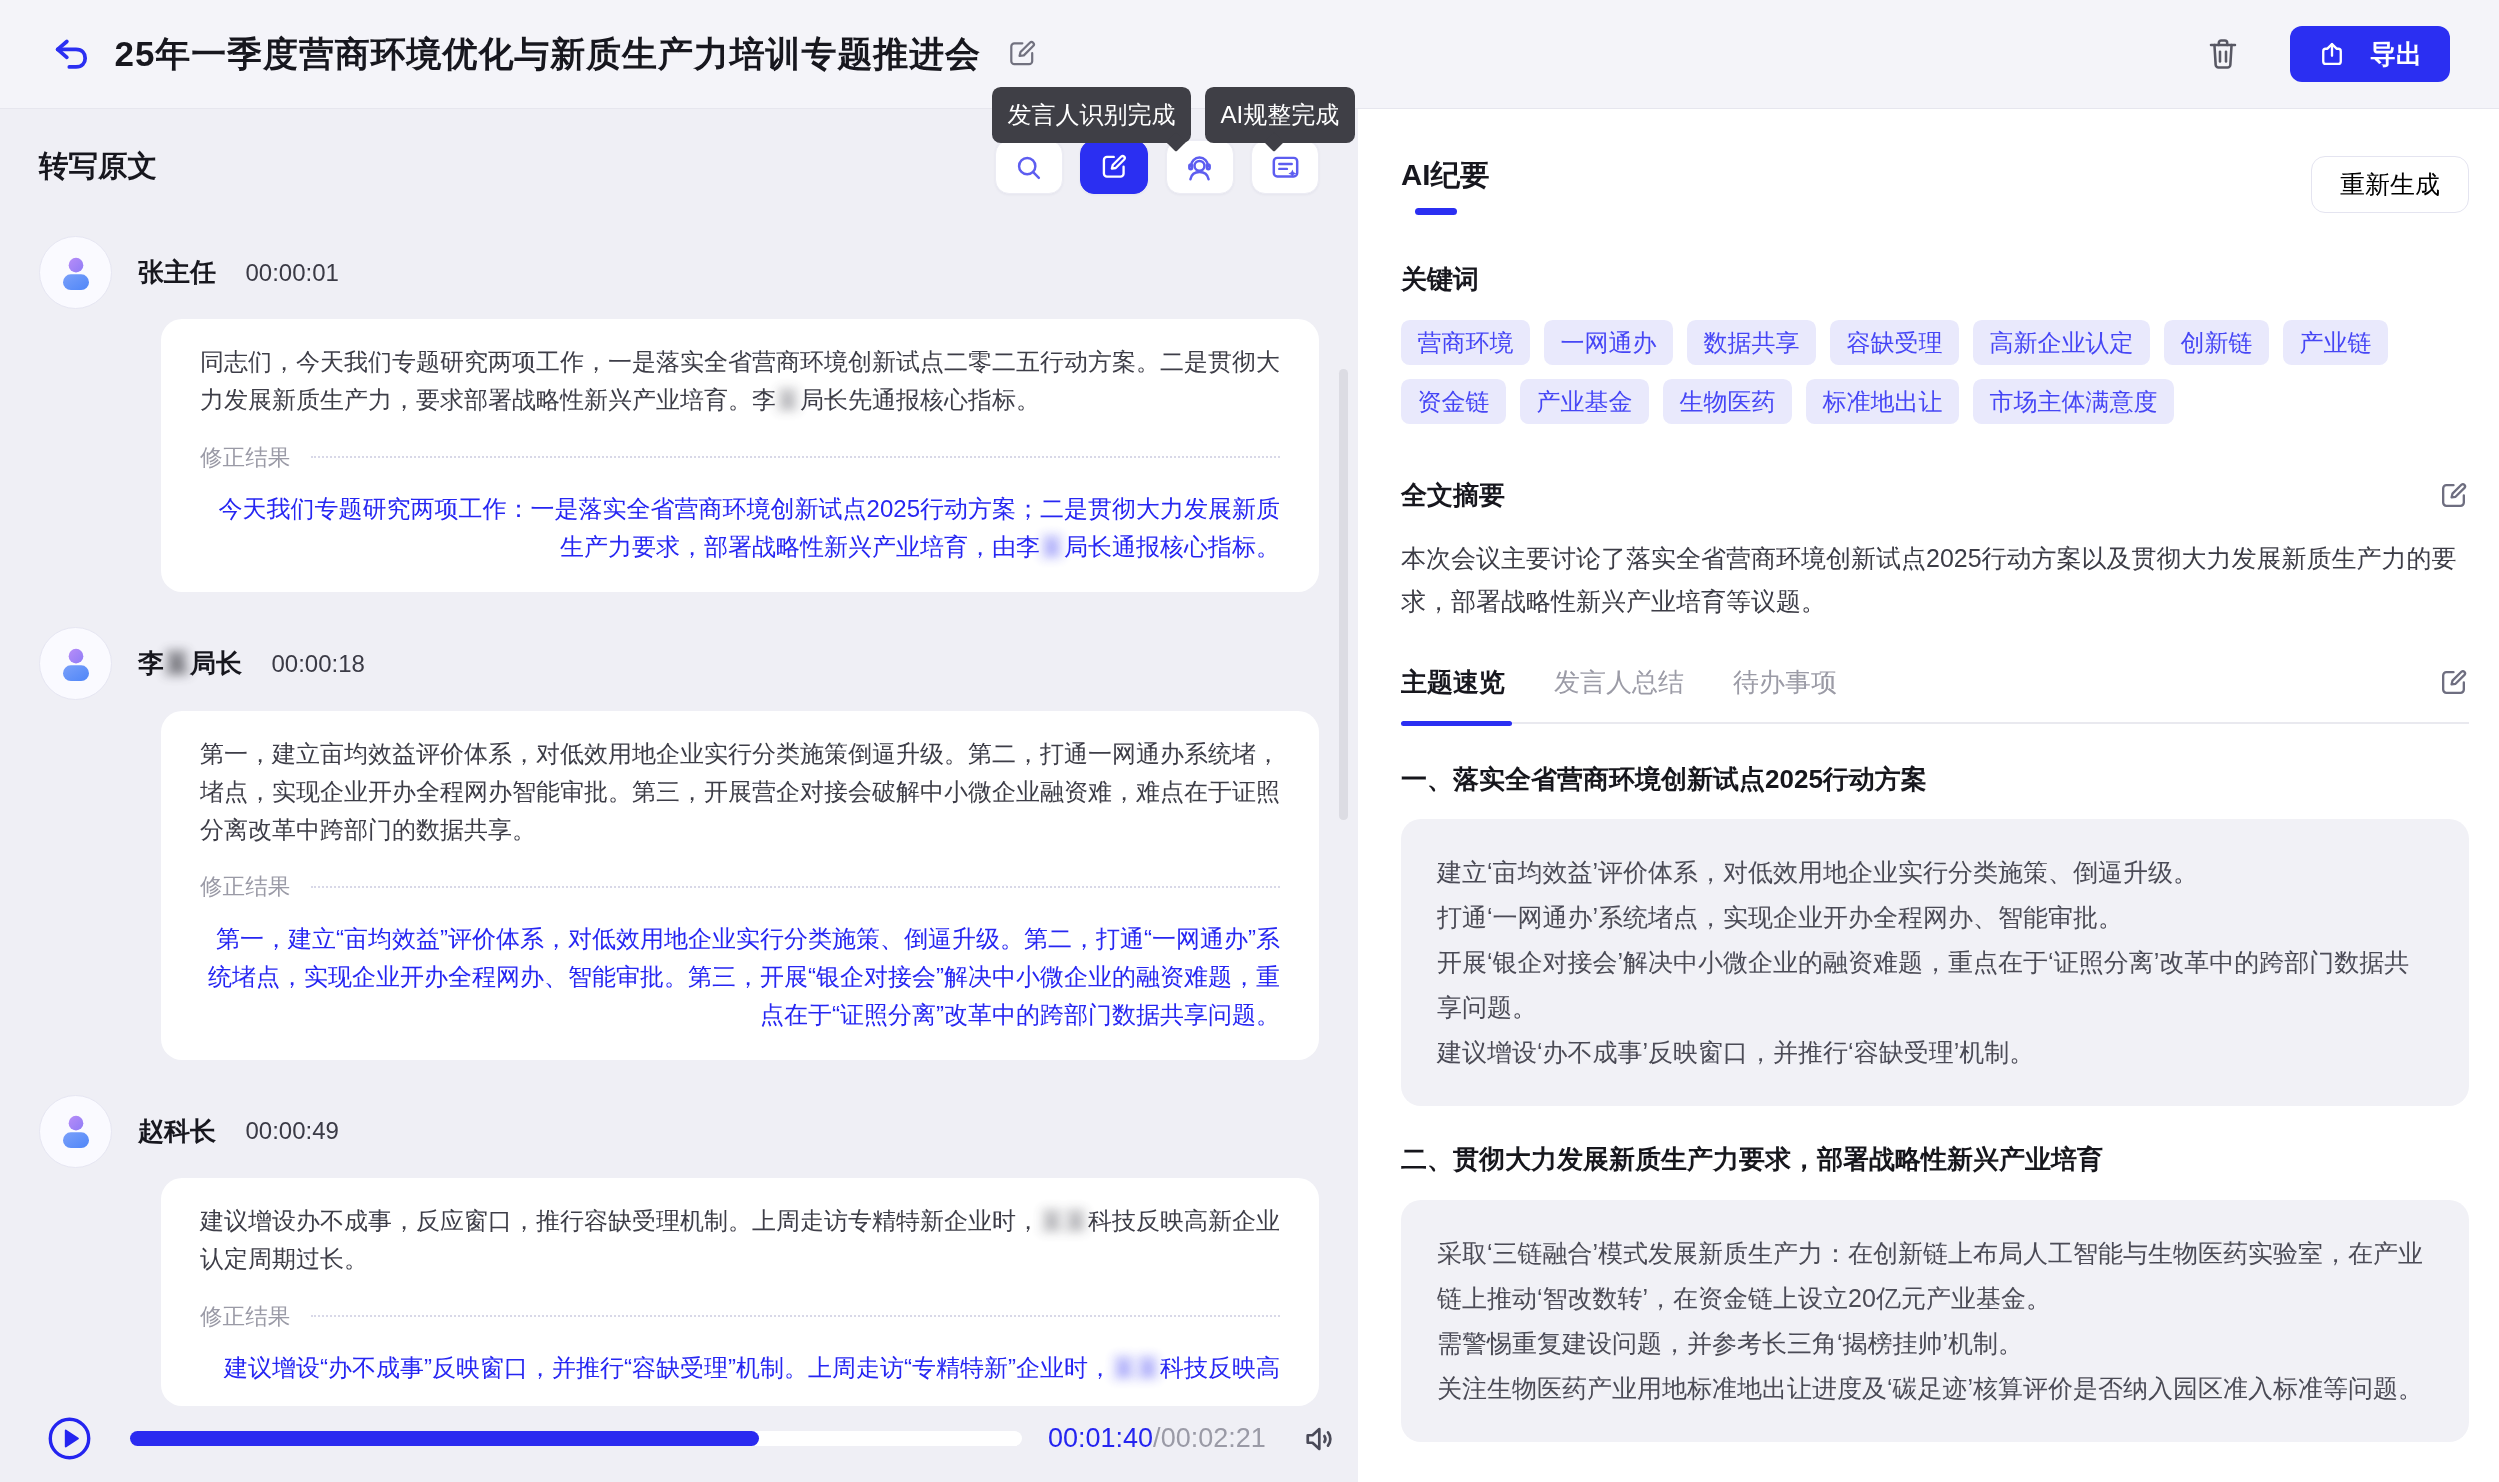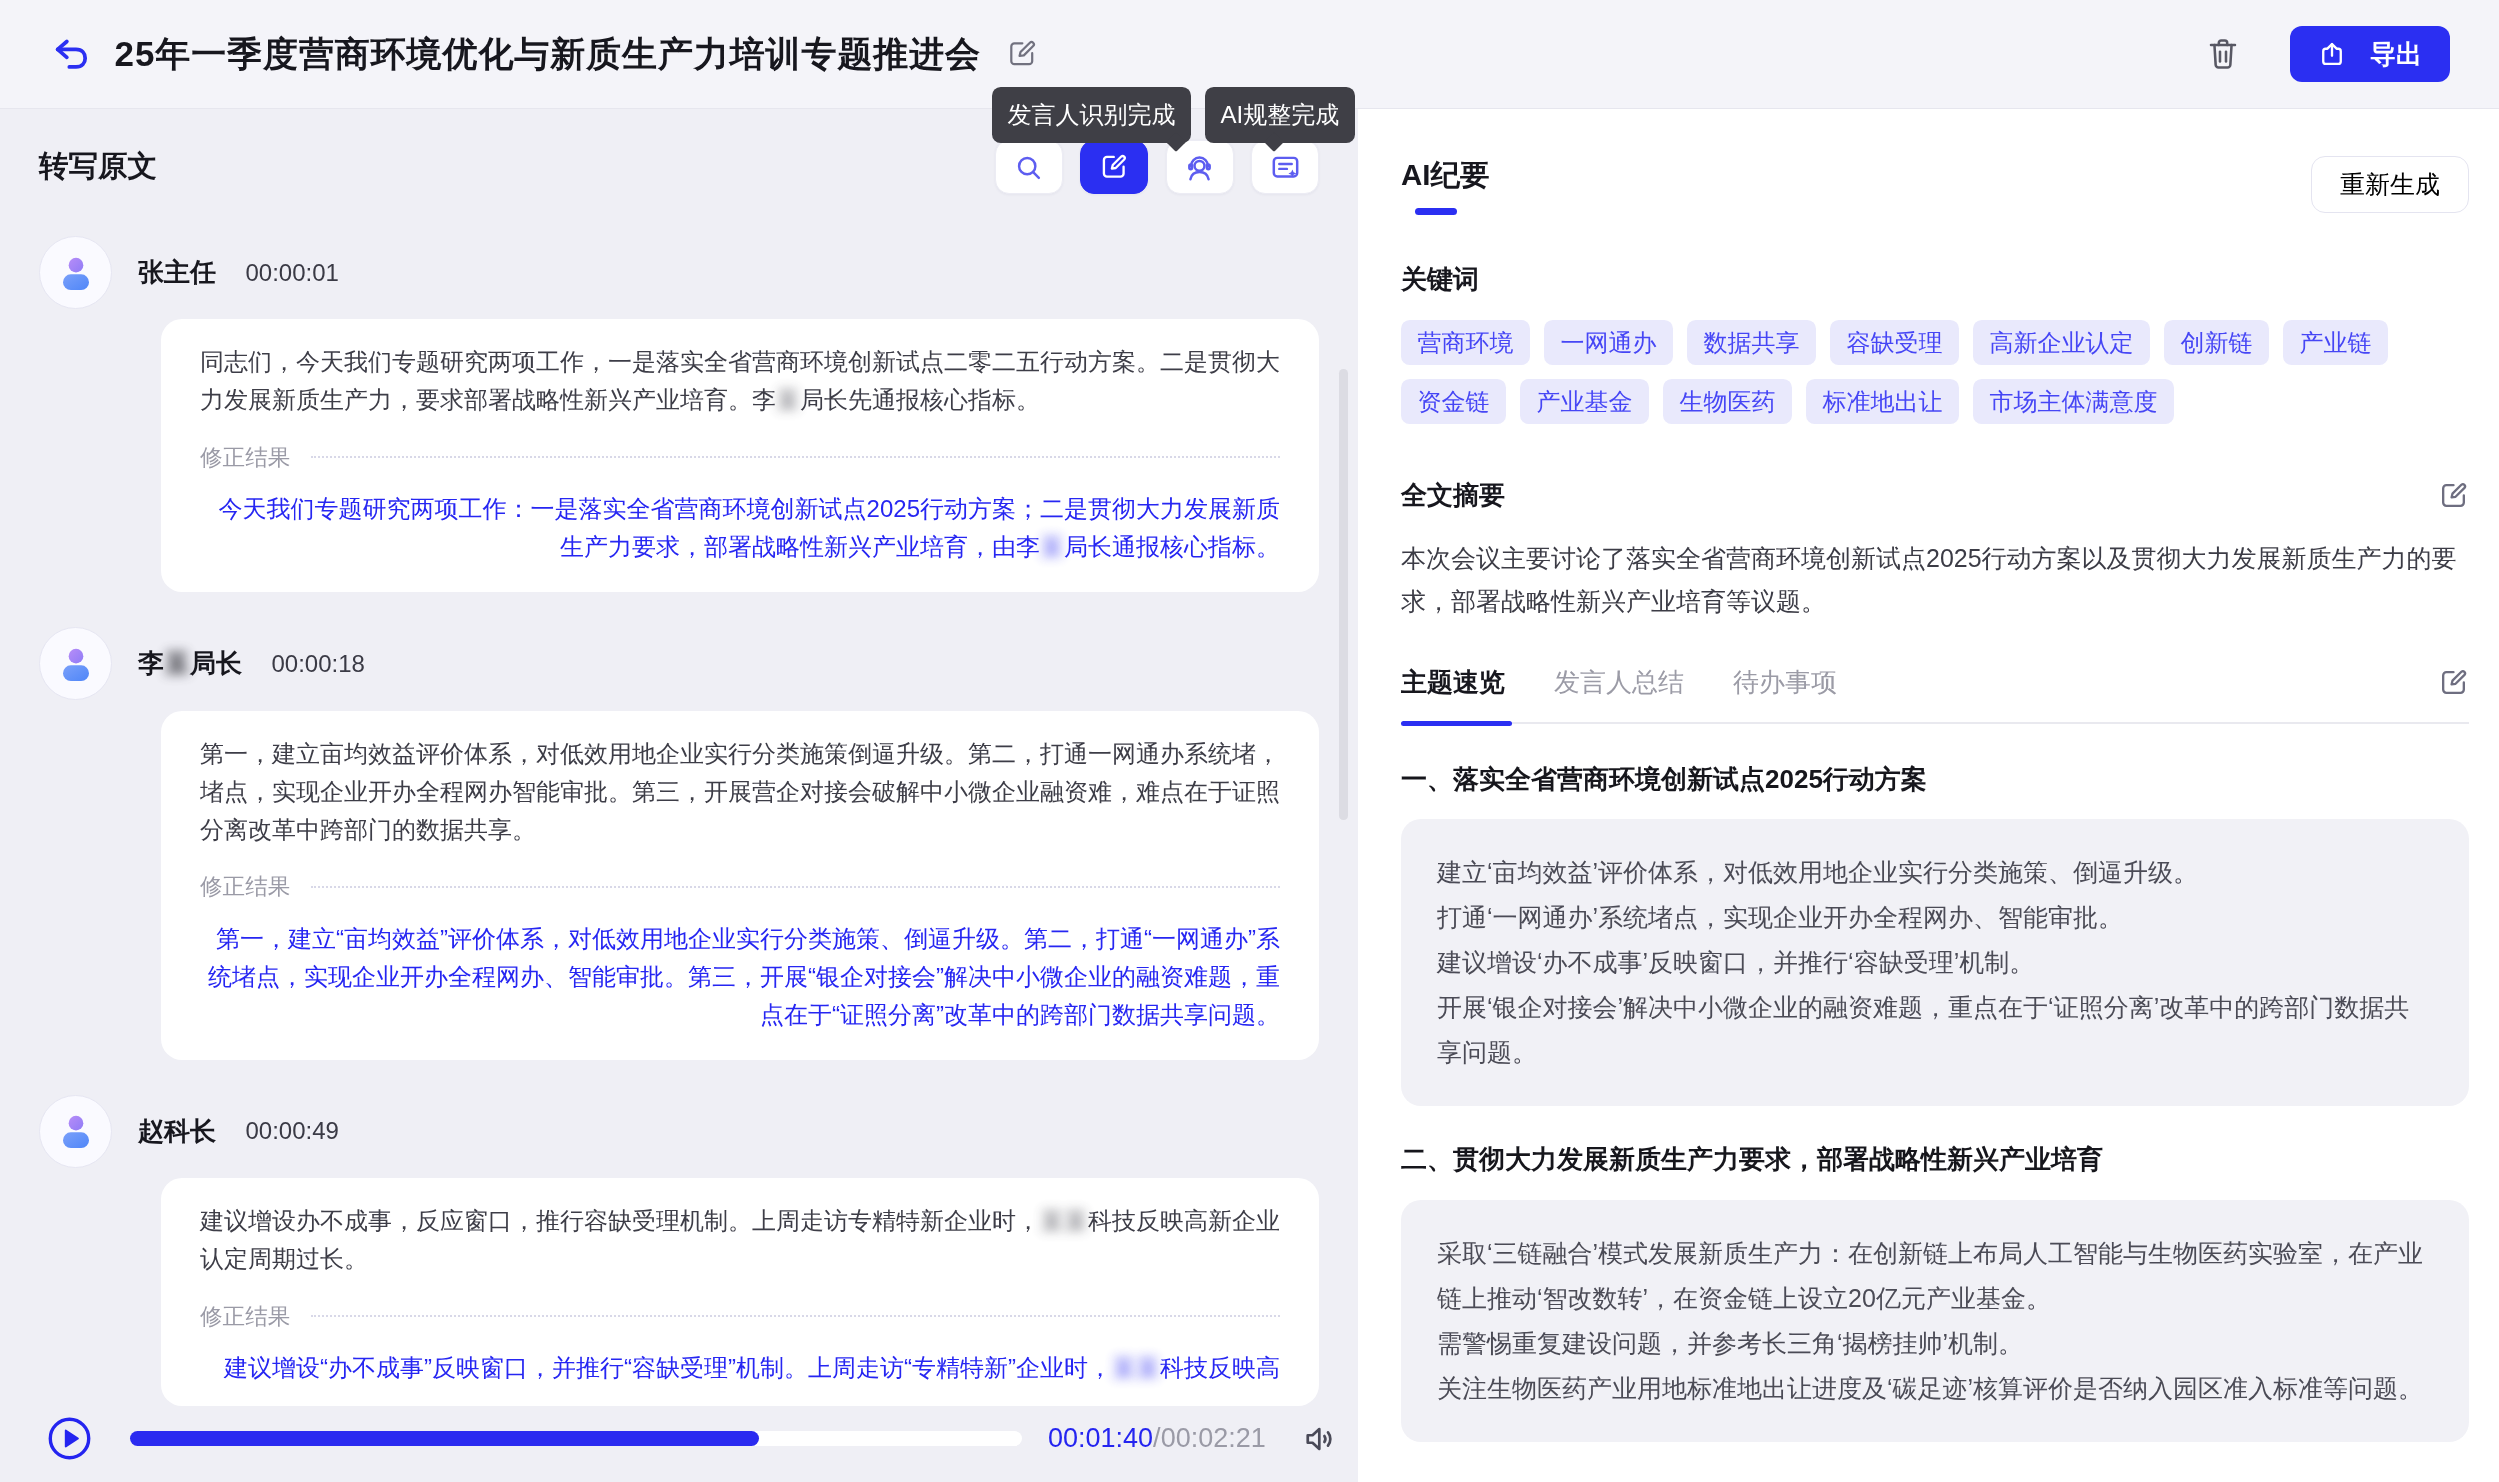--- a/index.html
+++ b/index.html
@@ -323,22 +323,22 @@
       <div class="grayline"></div>
         <div class="blueline"></div>
     </div>
 
     <div id="sections">
   <div class="section">
     <h3 class="sec-heading">一、落实全省营商环境创新试点2025行动方案</h3>
     <div class="sec-card">
             <p>建立‘亩均效益’评价体系，对低效用地企业实行分类施策、倒逼升级。</p>
             <p>打通‘一网通办’系统堵点，实现企业开办全程网办、智能审批。</p>
+            <p>开展‘银企对接会’解决中小微企业的融资难题，重点在于‘证照分离’改革中的跨部门数据共享问题。</p>
             <p>建议增设‘办不成事’反映窗口，并推行‘容缺受理’机制。</p>
-            <p>开展‘银企对接会’解决中小微企业的融资难题，重点在于‘证照分离’改革中的跨部门数据共享问题。</p>
           </div>
   </div>
 
   <div class="section">
     <h3 class="sec-heading">二、贯彻大力发展新质生产力要求，部署战略性新兴产业培育</h3>
     <div class="sec-card">
             <p>采取‘三链融合’模式发展新质生产力：在创新链上布局人工智能与生物医药实验室，在产业链上推动‘智改数转’，在资金链上设立20亿元产业基金。</p>
             <p>需警惕重复建设问题，并参考长三角‘揭榜挂帅’机制。</p>
             <p>关注生物医药产业用地标准地出让进度及‘碳足迹’核算评价是否纳入园区准入标准等问题。</p>
           </div>

